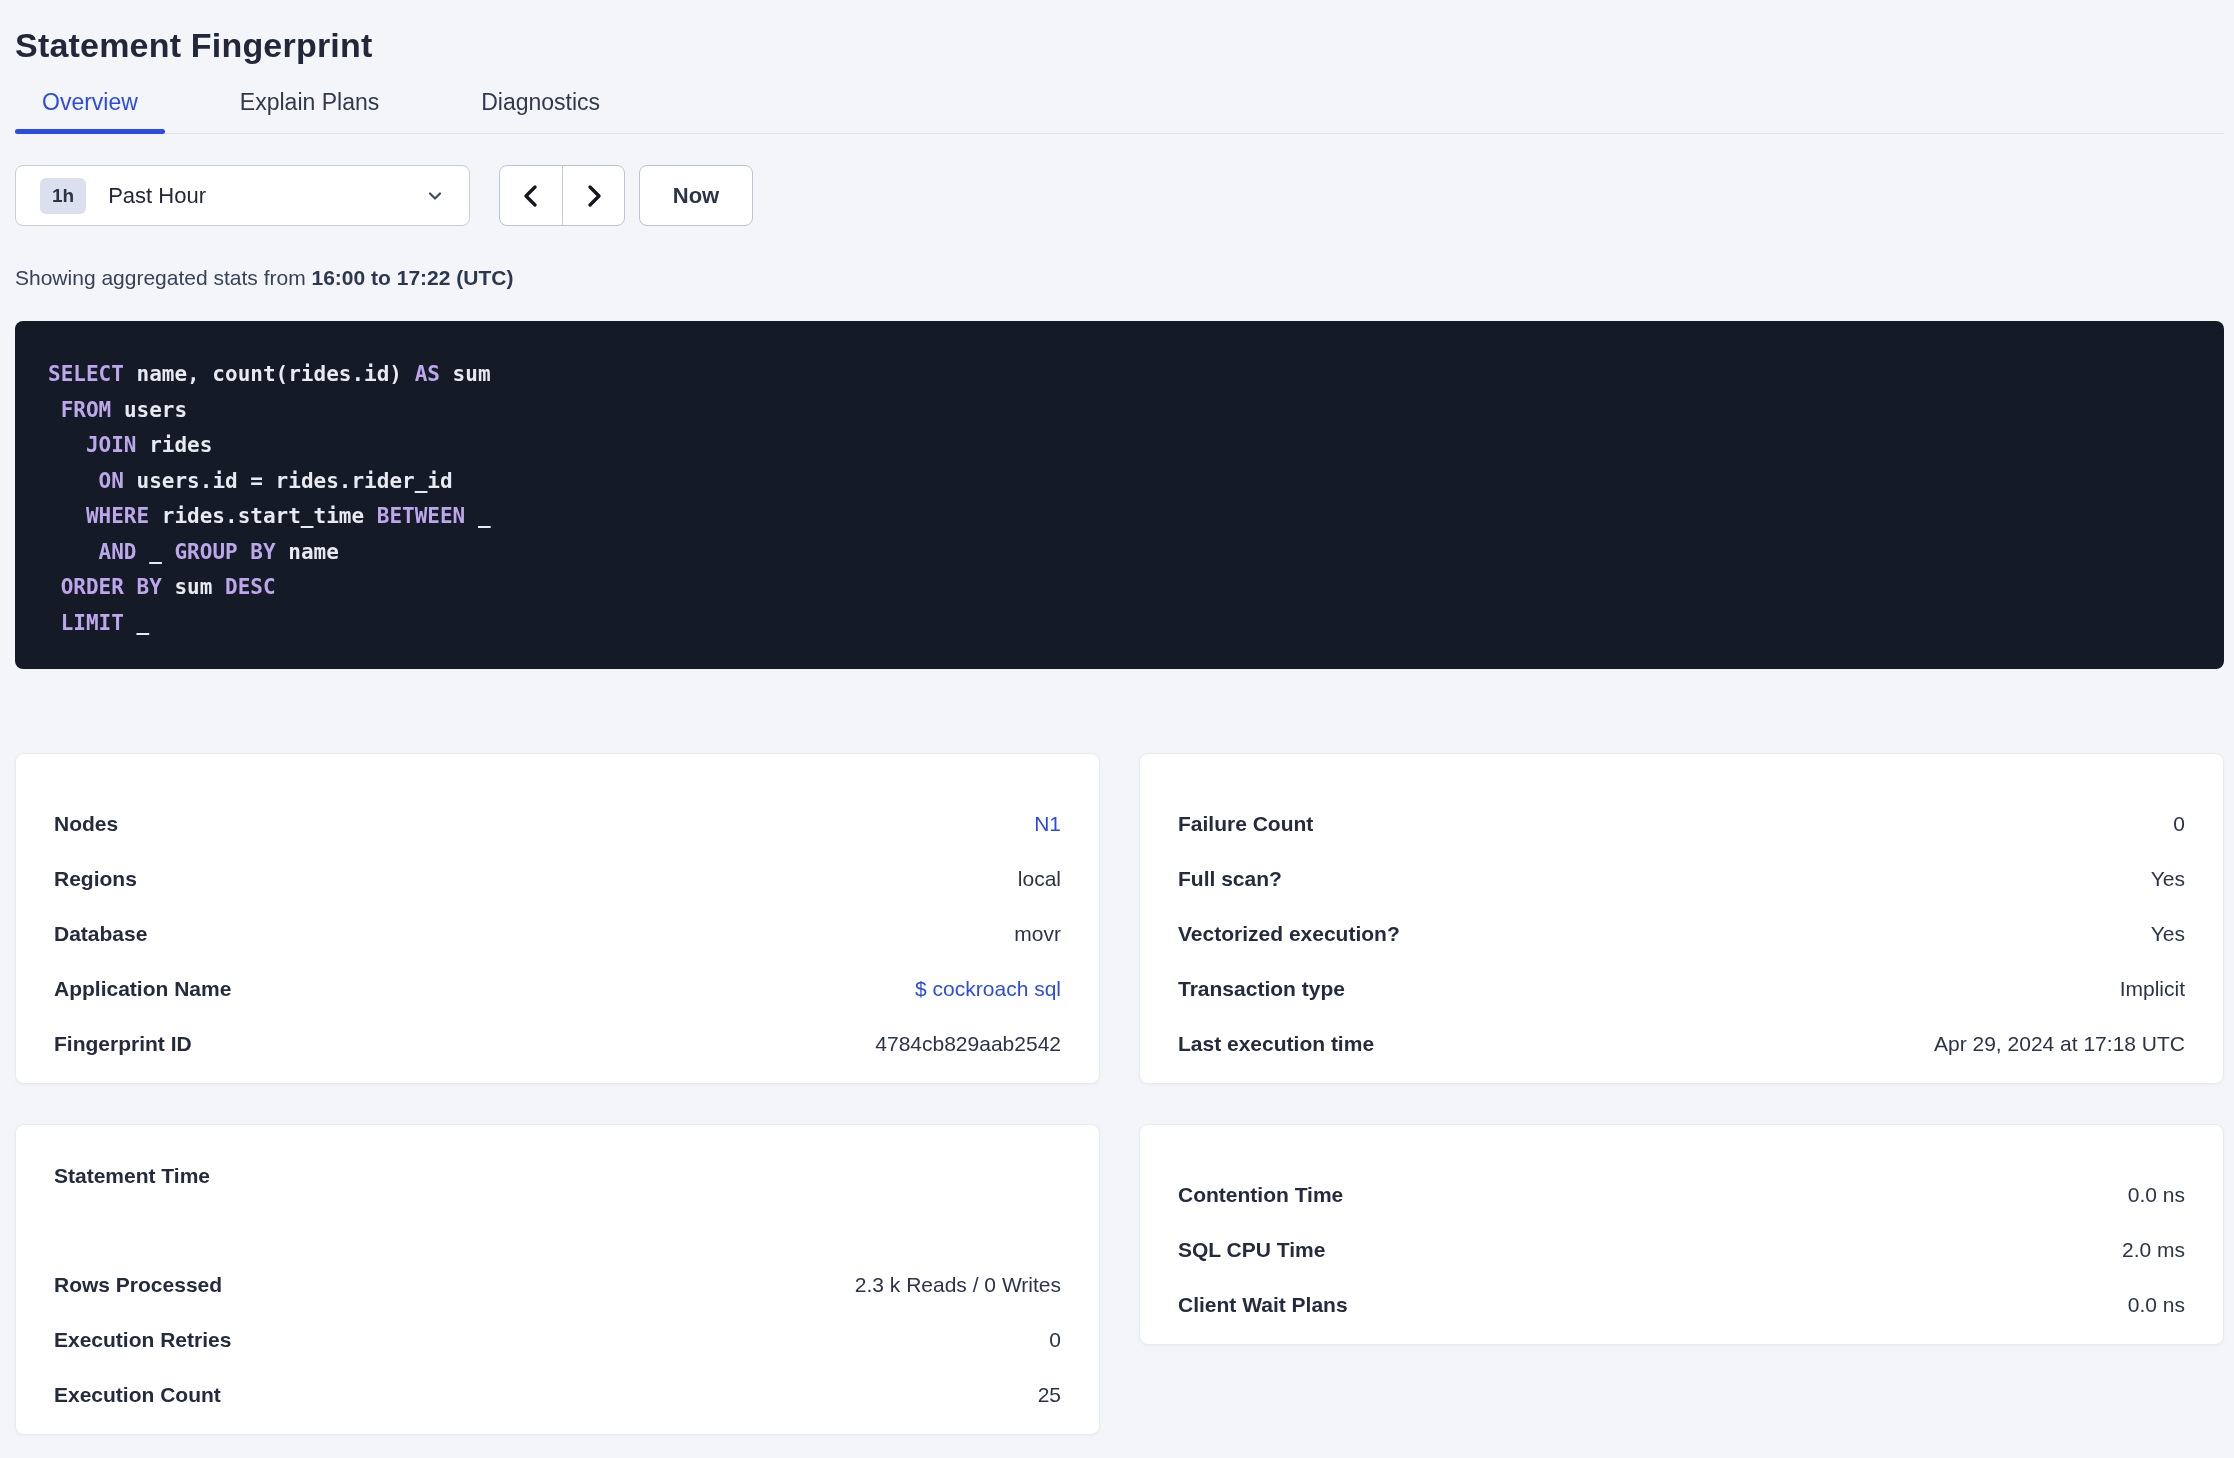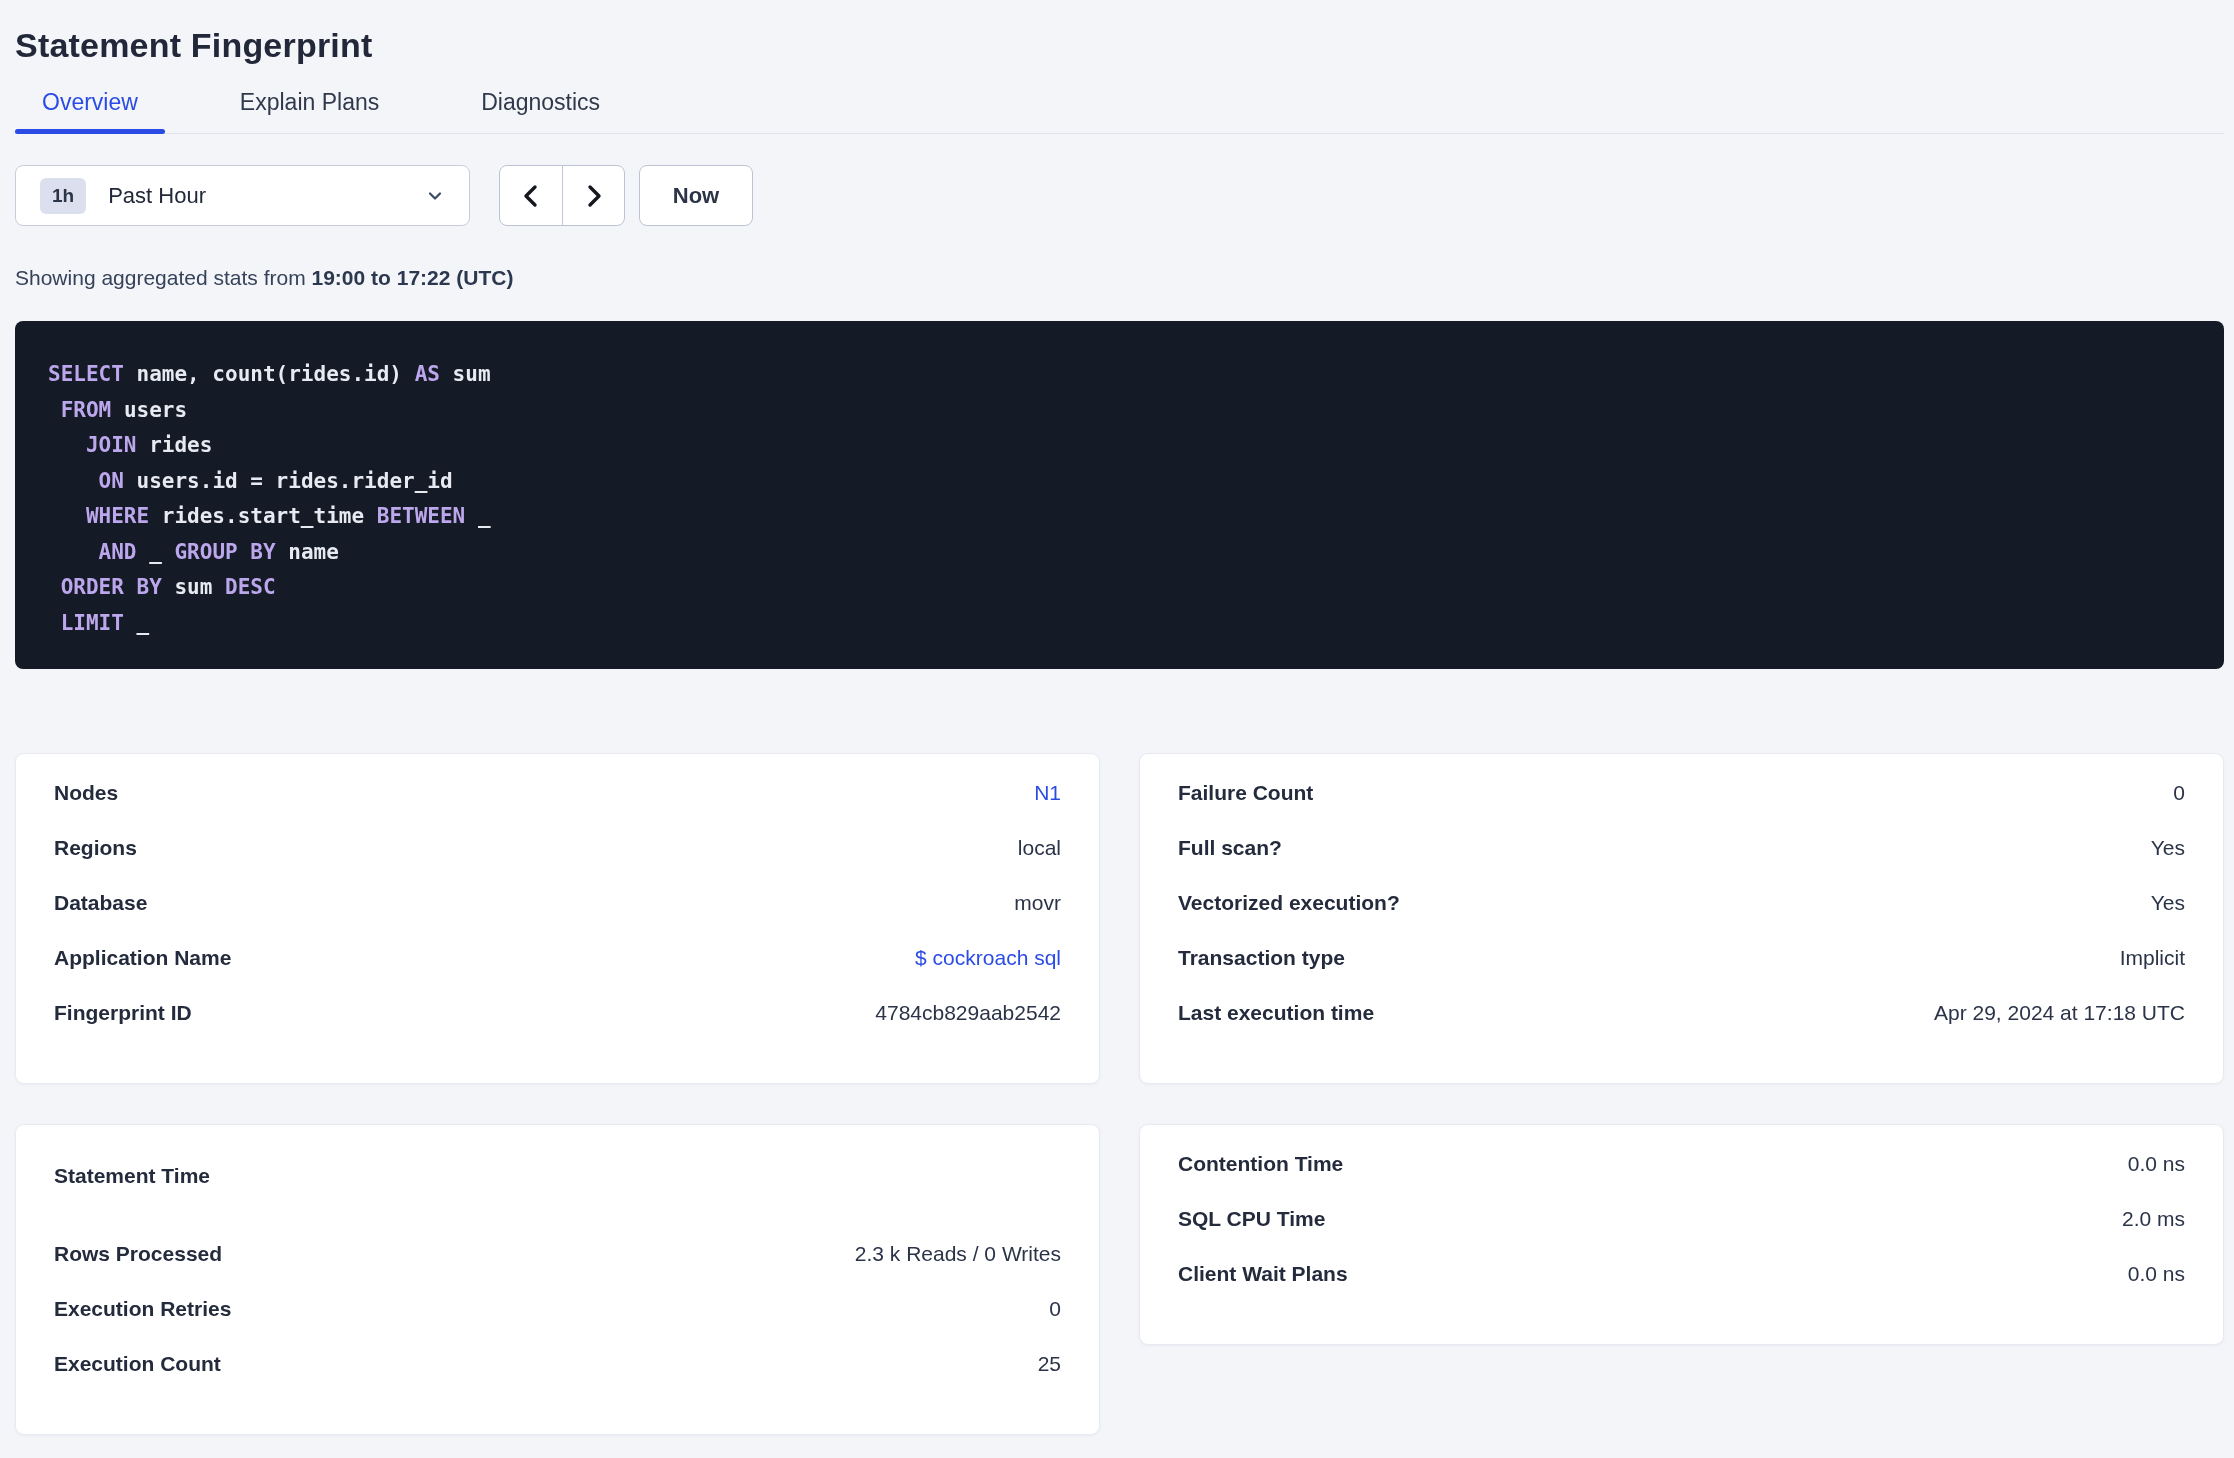--- a/index.html
+++ b/index.html
@@ -149,21 +149,21 @@
   .card {
     background: #ffffff;
     border: 1px solid #e7ebf1;
     border-radius: 9px;
     box-shadow: 0 1px 3px rgba(38, 50, 70, 0.05);
     padding: 27px 38px;
   }
   .row {
     height: 55px;
     display: flex;
-    align-items: flex-start;
+    align-items: flex-end;
     justify-content: space-between;
   }
   .row.tall {
     height: 90px;
     align-items: flex-start;
     padding-top: 12px;
   }
   .row-label {
     font-size: 21px;
     font-weight: 700;
@@ -220,21 +220,21 @@
       <button class="arrow-btn">
         <svg width="22" height="26" viewBox="0 0 22 26" fill="none">
           <path d="M7 4 L16 13 L7 22" stroke="#15181f" stroke-width="3.4" stroke-linecap="round" stroke-linejoin="round"></path>
         </svg>
       </button>
     </div>
     <button class="now-button">Now</button>
   </div>
 
   <p class="stats-line">
-    <span>Showing aggregated stats from </span><strong>19:00 to 17:22 (UTC)</strong>
+    <span>Showing aggregated stats from </span><strong>16:00 to 17:22 (UTC)</strong>
   </p>
 
   <div class="sql-box">
     <pre><div class="sql-line"><span class="kw">SELECT</span><span class="pl"> name, count(rides.id) </span><span class="kw">AS</span><span class="pl"> sum</span></div><div class="sql-line"><span class="pl"> </span><span class="kw">FROM</span><span class="pl"> users</span></div><div class="sql-line"><span class="pl">   </span><span class="kw">JOIN</span><span class="pl"> rides</span></div><div class="sql-line"><span class="pl">    </span><span class="kw">ON</span><span class="pl"> users.id = rides.rider_id</span></div><div class="sql-line"><span class="pl">   </span><span class="kw">WHERE</span><span class="pl"> rides.start_time </span><span class="kw">BETWEEN</span><span class="pl"> _</span></div><div class="sql-line"><span class="pl">    </span><span class="kw">AND</span><span class="pl"> _ </span><span class="kw">GROUP BY</span><span class="pl"> name</span></div><div class="sql-line"><span class="pl"> </span><span class="kw">ORDER BY</span><span class="pl"> sum </span><span class="kw">DESC</span></div><div class="sql-line"><span class="pl"> </span><span class="kw">LIMIT</span><span class="pl"> _</span></div></pre>
   </div>
 
   <div class="card-grid">
 
     <div class="card">
       <div class="row">

